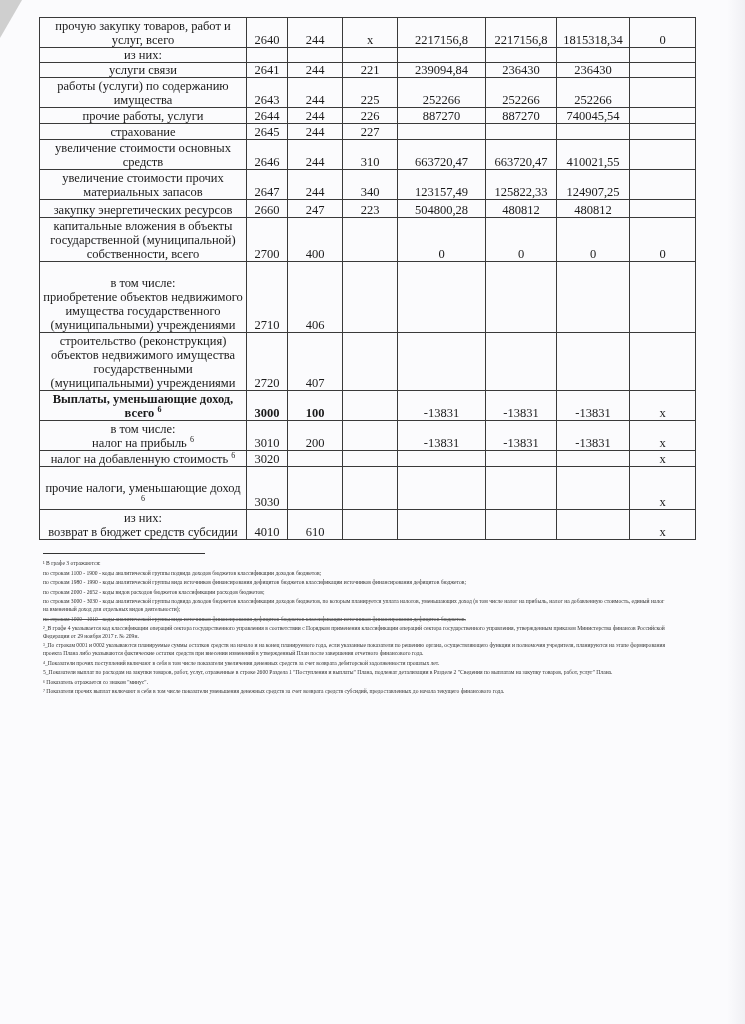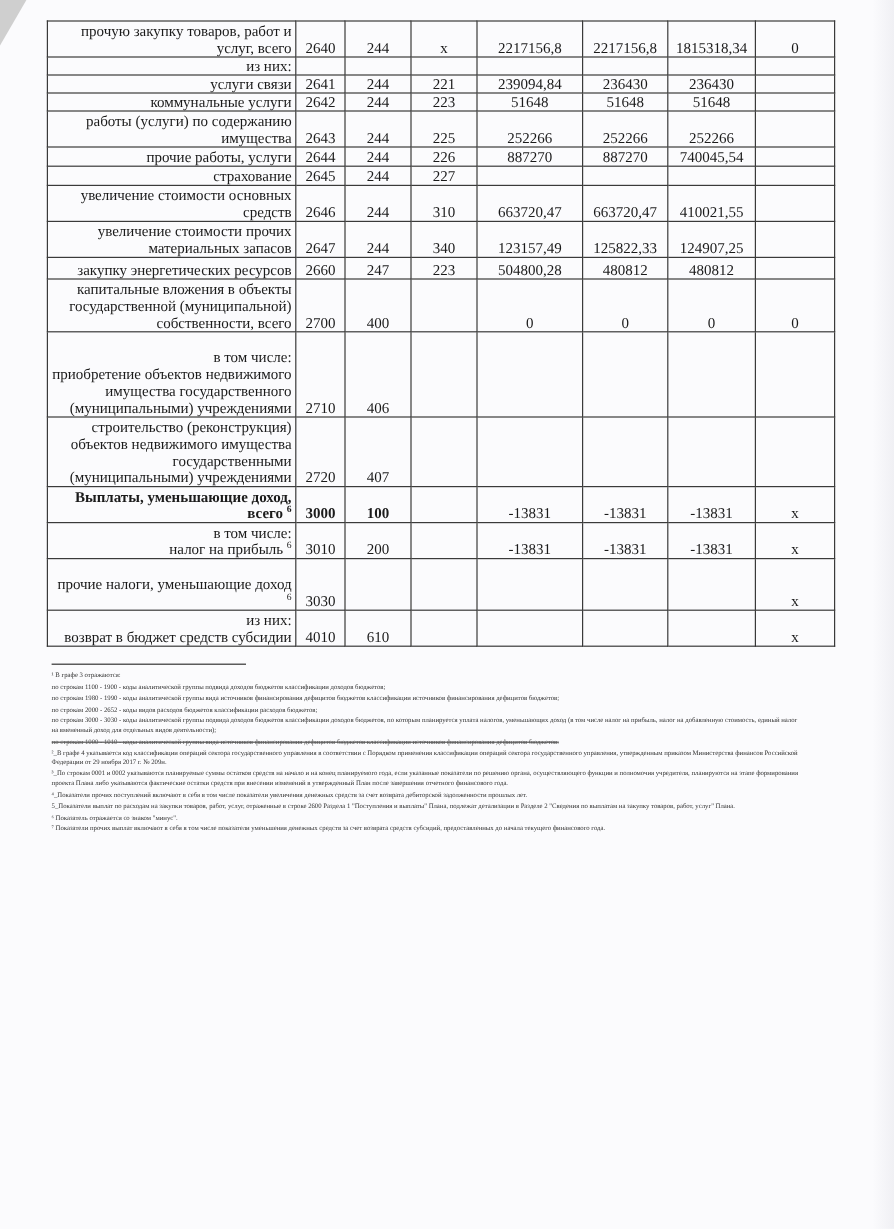--- a/index.html
+++ b/index.html
@@ -12,21 +12,21 @@
     border-top:38px solid #cfcfcf; border-right:22px solid transparent;
   }
   .edge-right { position:absolute; right:0; top:0; width:18px; height:1024px; background:linear-gradient(to right,#fbfbfd,#f0f0f4); }
   table.main {
     position:absolute; left:39px; top:17px; width:622px;
     border-collapse:collapse; table-layout:fixed; font-size:12.5px;
   }
   table.main td {
     border:1.3px solid #3a3a3a; padding:0 3px; vertical-align:bottom; line-height:14px;
   }
-  td.lbl { text-align:right; }
+  td.lbl { text-align:center; }
   td.num { text-align:center; }
   .b { font-weight:bold; }
   sup { font-size:8px; vertical-align:super; line-height:0; }
   .rule { position:absolute; left:43px; top:553px; width:162px; border-top:1px solid #333; }
   .notes { position:absolute; left:43px; top:560px; width:628px; font-size:5.6px; line-height:7.6px; color:#333; }
   .notes p { margin:0 0 2px 0; }
   .notes .strike { text-decoration:line-through; color:#555; }
 </style>
 </head>
 <body>
@@ -76,32 +76,20 @@
           <div>услуги связи</div>
         </td>
         <td class="num">2641</td>
         <td class="num">244</td>
         <td class="num">221</td>
         <td class="num">239094,84</td>
         <td class="num">236430</td>
         <td class="num">236430</td>
         <td class="num"></td>
       </tr>
-      <tr style="height: 14px;">
-        <td class="lbl">
-          <div>коммунальные услуги</div>
-        </td>
-        <td class="num">2642</td>
-        <td class="num">244</td>
-        <td class="num">223</td>
-        <td class="num">51648</td>
-        <td class="num">51648</td>
-        <td class="num">51648</td>
-        <td class="num"></td>
-      </tr>
       <tr style="height: 30px;">
         <td class="lbl">
           <div>работы (услуги) по содержанию</div>
           <div>имущества</div>
         </td>
         <td class="num">2643</td>
         <td class="num">244</td>
         <td class="num">225</td>
         <td class="num">252266</td>
         <td class="num">252266</td>
@@ -232,20 +220,32 @@
         <td class="lbl">
           <div>в том числе:</div>
           <div>налог на прибыль <sup>6</sup></div>
         </td>
         <td class="num">3010</td>
         <td class="num">200</td>
         <td class="num"></td>
         <td class="num">-13831</td>
         <td class="num">-13831</td>
         <td class="num">-13831</td>
+        <td class="num">x</td>
+      </tr>
+      <tr style="height: 16px;">
+        <td class="lbl">
+          <div>налог на добавленную стоимость <sup>6</sup></div>
+        </td>
+        <td class="num">3020</td>
+        <td class="num"></td>
+        <td class="num"></td>
+        <td class="num"></td>
+        <td class="num"></td>
+        <td class="num"></td>
         <td class="num">x</td>
       </tr>
       <tr style="height: 32px;">
         <td class="lbl">
           <div>&nbsp;</div>
           <div>прочие налоги, уменьшающие доход <sup>6</sup></div>
         </td>
         <td class="num">3030</td>
         <td class="num"></td>
         <td class="num"></td>

